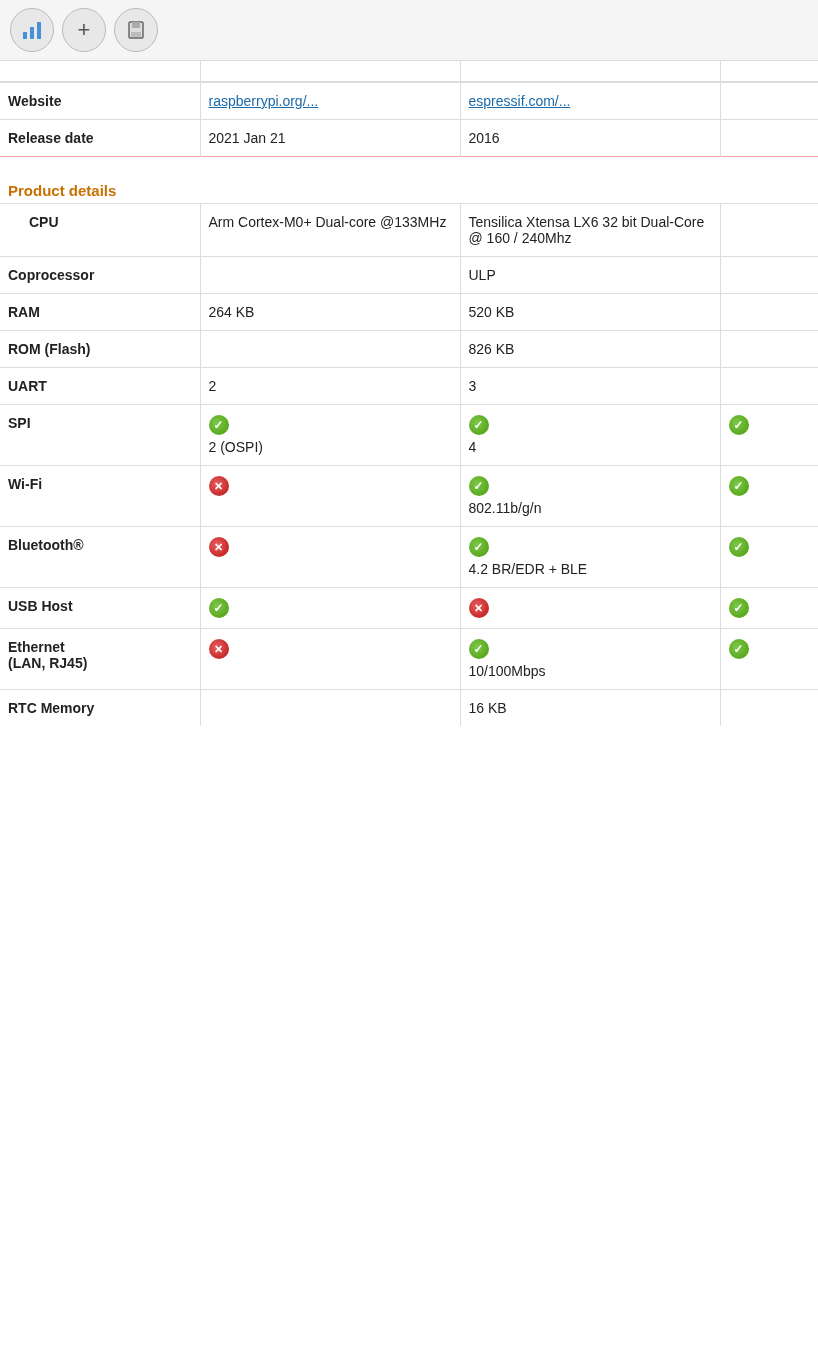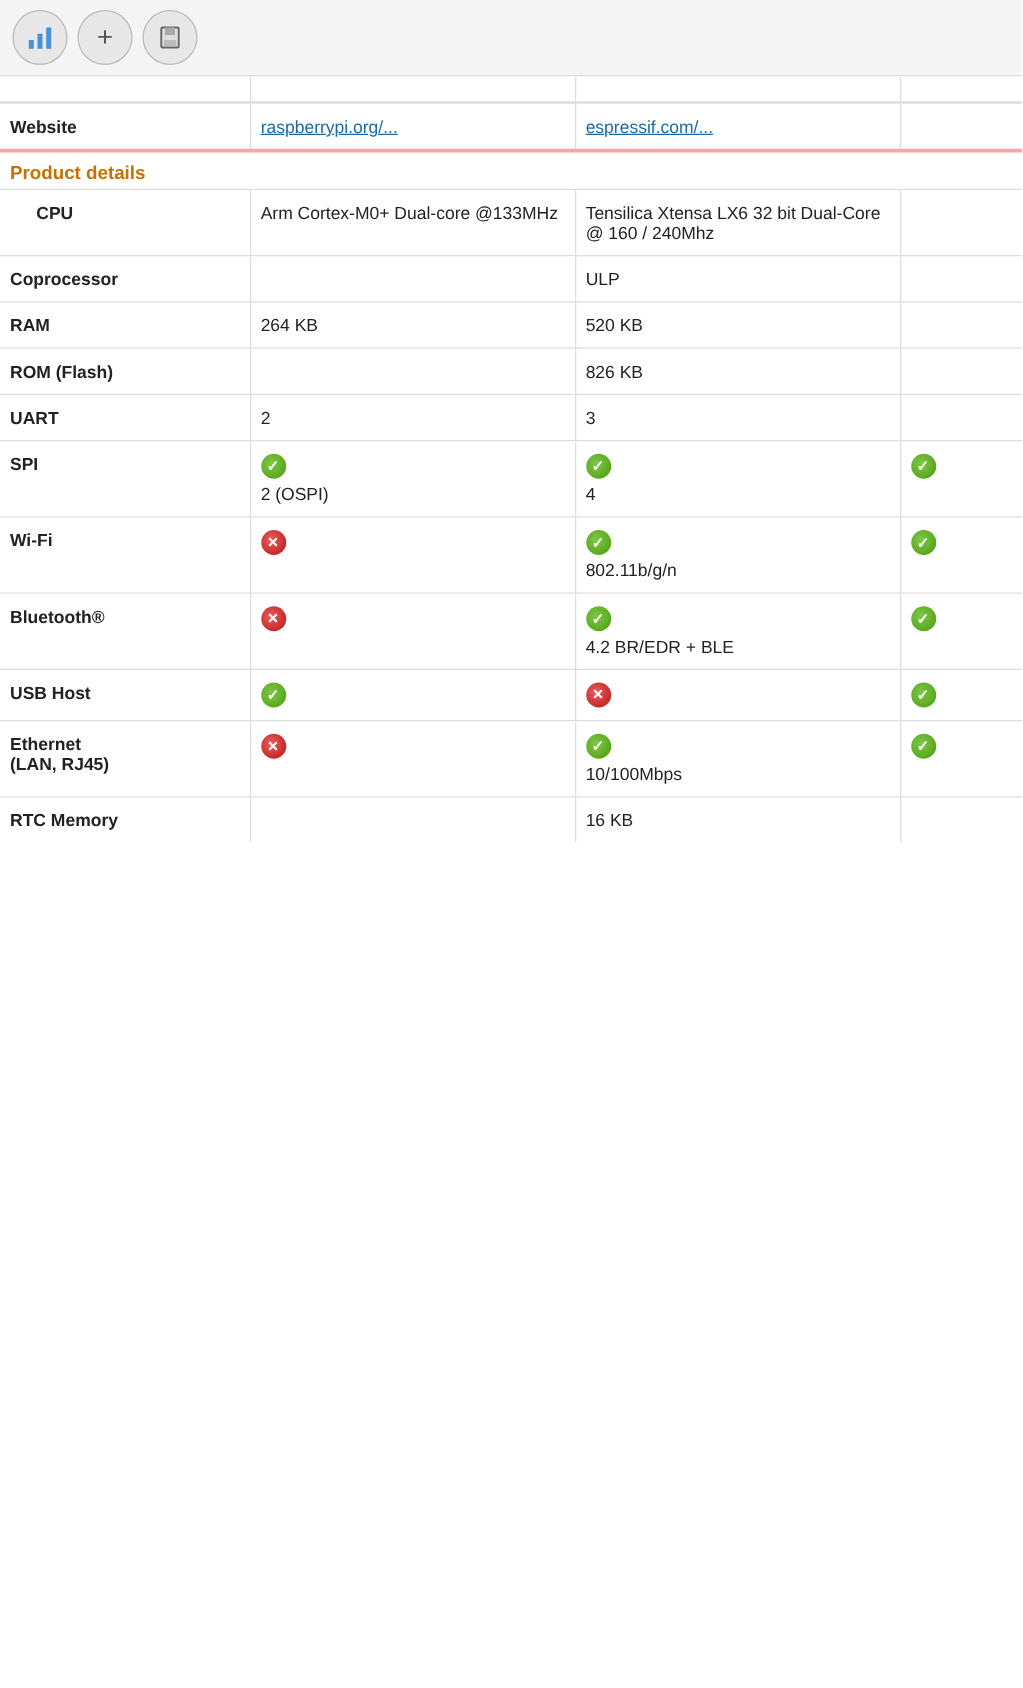--- a/index.html
+++ b/index.html
@@ -72,23 +72,23 @@
       border-left: 1px solid #ddd;
       vertical-align: top;
     }
     tbody tr td:first-child {
       border-left: none;
       font-weight: bold;
       color: #222;
     }
 
     .section-header td {
-      padding-top: 8px;
+      padding-top: 25px;
       padding-bottom: 4px;
-      border-top: 3px solid #fca5a5;
+      border-top: 1px solid #fca5a5;
     }
     .section-title {
       font-weight: bold;
       color: #c87000;
       font-size: 15px;
     }
 
     
     a {
       color: #1a6aa8;
@@ -186,20 +186,26 @@
         <th></th>
       </tr>
     </thead>
     <tbody id="table-body">
     <tr>
           <td style="white-space: pre-wrap; margin-top: 21px;">Website</td>
           <td><a href="#">raspberrypi.org/...</a></td>
           <td><a href="#">espressif.com/...</a></td>
           <td></td>
         </tr>
+        <tr>
+          <td style="white-space: pre-wrap;">Release date</td>
+          <td>2021 Jan 21</td>
+          <td>2016</td>
+          <td></td>
+        </tr>
         <tr class="section-header">
           <td colspan="4"><span class="section-title">Product details</span></td>
         </tr>
         <tr class="row-tall">
           <td style="white-space: pre-wrap; padding-left: 29px;">CPU</td>
           <td>Arm Cortex-M0+ Dual-core @133MHz</td>
           <td>Tensilica Xtensa LX6 32 bit Dual-Core @ 160 / 240Mhz</td>
           <td></td>
         </tr>
         <tr>

